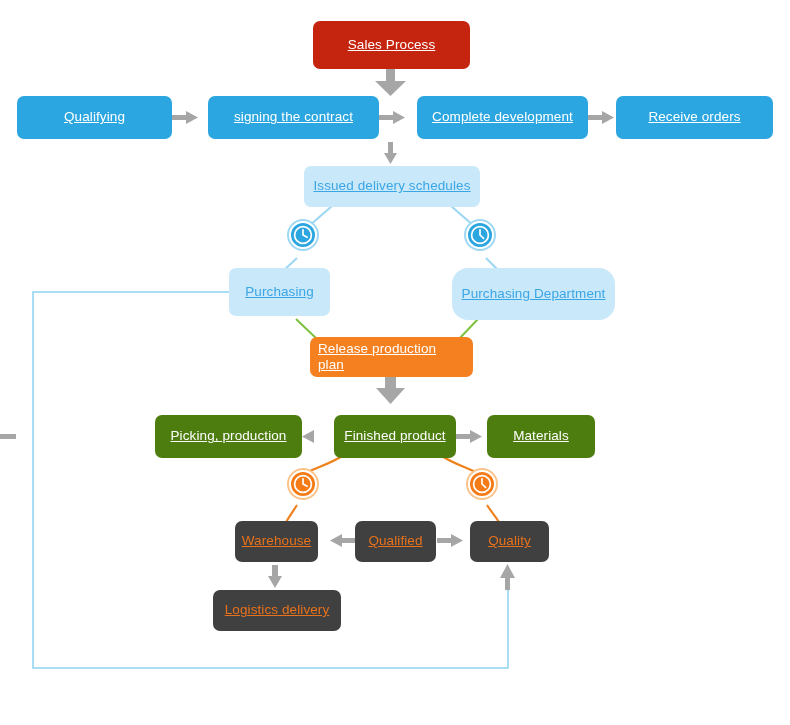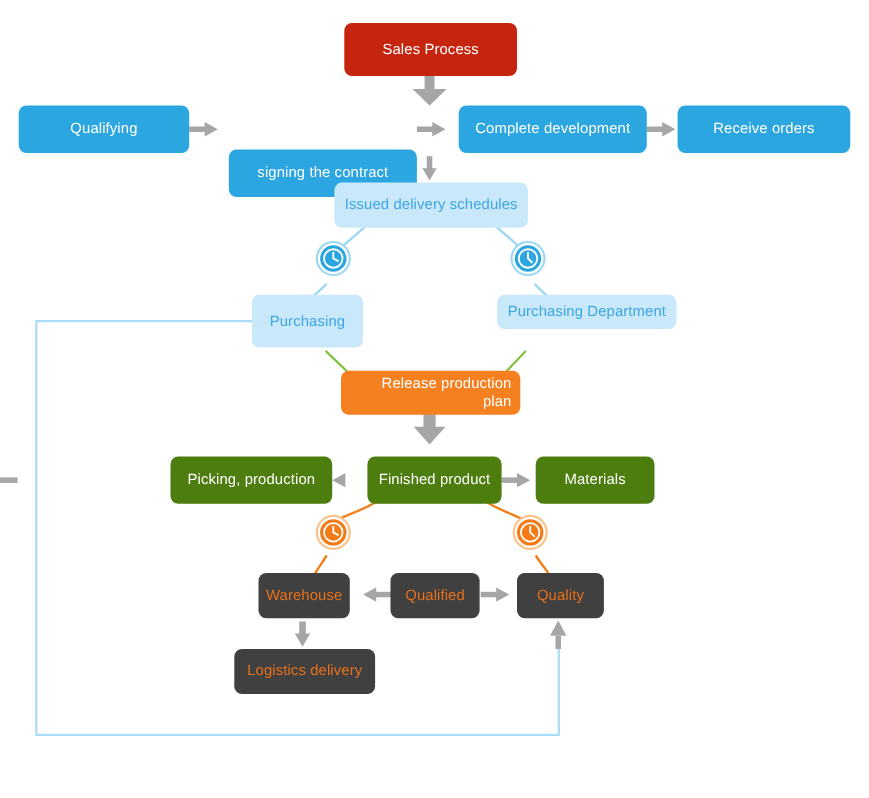--- a/index.html
+++ b/index.html
@@ -24,27 +24,28 @@
     width: 790px;
     height: 725px;
     pointer-events: none;
   }
   .node {
     position: absolute;
     box-sizing: border-box;
     display: flex;
     align-items: center;
     justify-content: center;
-    text-align: right;
+    text-align: left;
     border-radius: 7px;
     font-size: 13.5px;
     line-height: 1.2;
     letter-spacing: 0.1px;
     padding: 0 8px;
     user-select: none;
+    text-decoration: underline;
   }
   .node.red     { background: #c5240f; color: #ffffff; }
   .node.blue    { background: #2ba6e0; color: #ffffff; }
   .node.ltblue  { background: #c9e8fa; color: #3ba6e4; }
   .node.orange  { background: #f58020; color: #ffffff; }
   .node.green   { background: #4d7c0f; color: #ffffff; }
   .node.ltorange{ background: #404040; color: #e8711a; }
 
   .clock {
     position: absolute;
@@ -145,21 +146,21 @@
   </svg>
 
   <div class="node red" style="left:313px; top:21px; width:157px; height:48px;">
     <span>Sales Process</span>
   </div>
 
   <div class="node blue" style="left:17px; top:96px; width:155px; height:43px;">
     <span>Qualifying</span>
   </div>
 
-  <div class="node blue" style="left:208px; top:96px; width:171px; height:43px;margin-top:40px;">
+  <div class="node blue" style="left:208px; top:96px; width:171px; height:43px;">
     <span>signing the contract</span>
   </div>
 
   <div class="node blue" style="left:417px; top:96px; width:171px; height:43px;">
     <span>Complete development</span>
   </div>
 
   <div class="node blue" style="left:616px; top:96px; width:157px; height:43px;">
     <span>Receive orders</span>
   </div>
@@ -179,21 +180,21 @@
     <svg width="24" height="24" viewBox="0 0 24 24">
       <circle cx="12" cy="12" r="8.4" fill="none" stroke="#ffffff" stroke-width="1.7"></circle>
       <path d="M12,6.8 L12,12 L15.6,15.4" fill="none" stroke="#ffffff" stroke-width="1.7" stroke-linecap="round"></path>
     </svg>
   </div>
 
   <div class="node ltblue" style="left:229px; top:268px; width:101px; height:48px;">
     <span>Purchasing</span>
   </div>
 
-  <div class="node ltblue" style="left:452px; top:268px; width:163px; height:31px;">
+  <div class="node ltblue" style="left:452px; top:268px; width:163px; height:52px;border-radius:16px;">
     <span>Purchasing Department</span>
   </div>
 
   <div class="node orange" style="left:310px; top:337px; width:163px; height:40px;">
     <span>Release production plan</span>
   </div>
 
   <div class="node green" style="left:155px; top:415px; width:147px; height:43px;">
     <span>Picking, production</span>
   </div>

